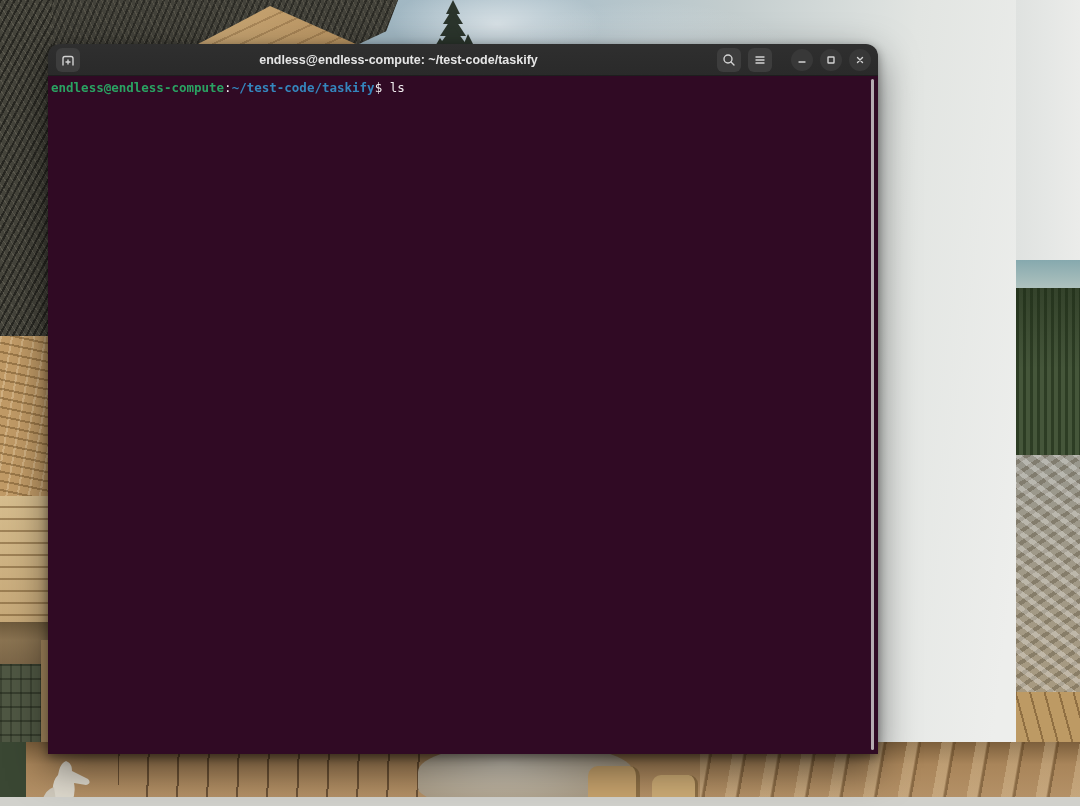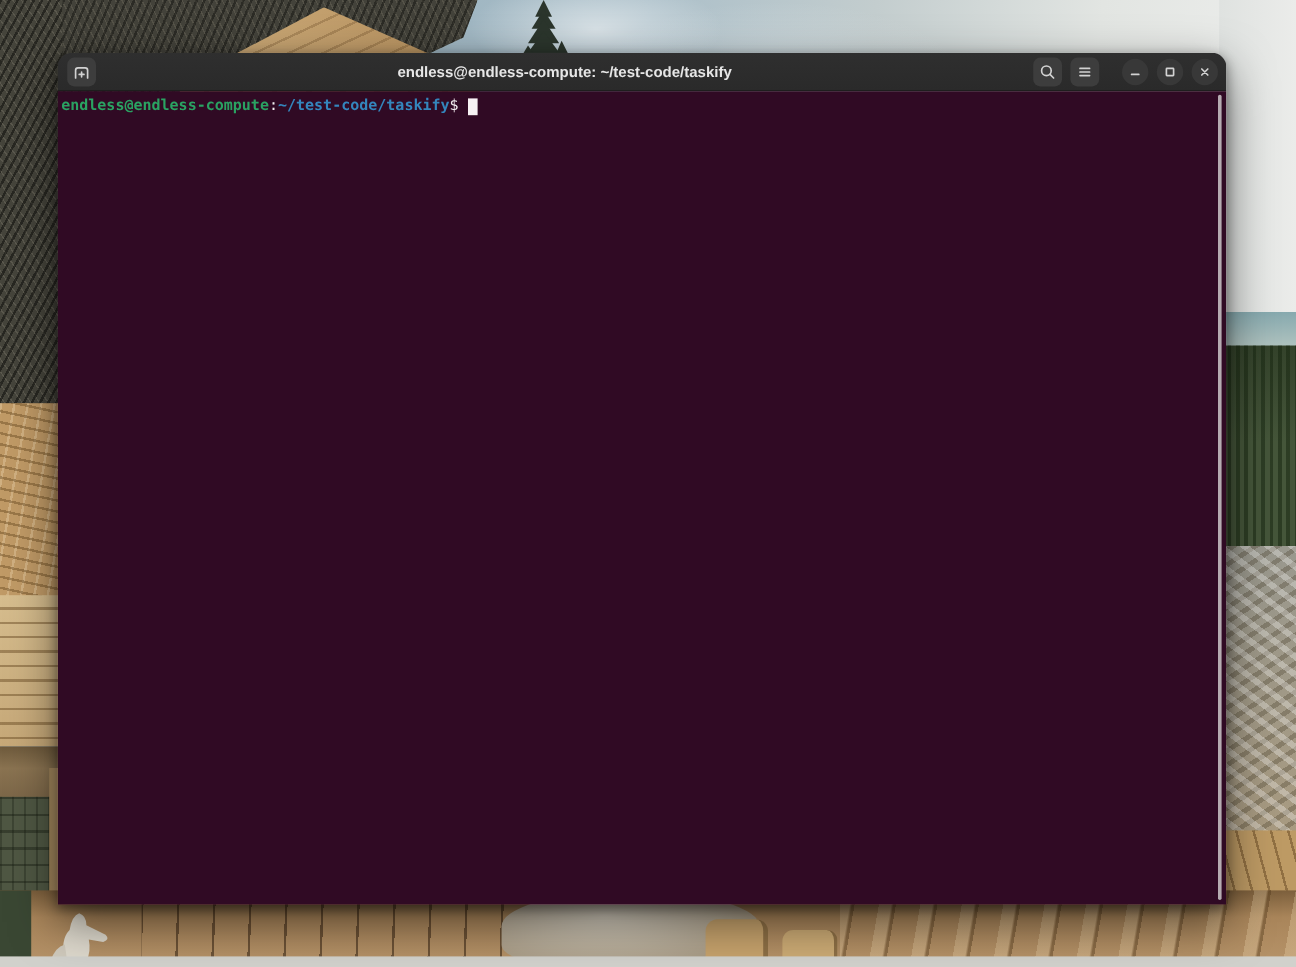--- a/index.html
+++ b/index.html
@@ -89,21 +89,21 @@
   .wpb-post1 { left:588px; bottom:0; width:52px; height:40px; border-radius:10px 10px 0 0;
     background:#c6a26c; border-right:4px solid #8d6f45; }
   .wpb-post2 { left:652px; bottom:0; width:46px; height:31px; border-radius:9px 9px 0 0;
     background:#cbaa74; border-right:3px solid #8d6f45; }
   .wpb-slats { left:700px; right:0; top:0; height:64px;
     background:repeating-linear-gradient(100deg, rgba(250,230,190,.25) 0 10px, rgba(80,55,25,.4) 12px 14px, transparent 14px 34px); }
   .wpb-goat { left:36px; bottom:5px; width:60px; height:48px; }
   .wpb-band { left:0; bottom:0; width:1080px; height:9px; background:#d1d1cc; }
 
   
-  .window { position:absolute; left:48px; top:44px; width:974px; height:710px;
+  .window { position:absolute; left:48px; top:44px; width:830px; height:710px;
     border-radius:12px 12px 0 0; overflow:hidden;
     box-shadow:0 14px 38px rgba(0,0,0,.5), 0 3px 10px rgba(0,0,0,.4); }
 
   .titlebar { height:32px; display:flex; align-items:center;
     background:linear-gradient(#2f2f2f,#2a2a2a);
     border-bottom:1px solid #1e1e1e; }
   .tb-btn-sq { width:24px; height:24px; border-radius:6px; background:#3d3d3d;
     display:flex; align-items:center; justify-content:center; flex:none; cursor:pointer; }
   .tb-btn-circle { width:22px; height:22px; border-radius:50%; background:#383838;
     display:flex; align-items:center; justify-content:center; flex:none; cursor:pointer; }
@@ -217,19 +217,19 @@
         <div class="tb-btn-circle">
           <svg width="14" height="14" viewBox="0 0 14 14">
             <path class="glyph" d="M4.5 4.5 L9.5 9.5 M9.5 4.5 L4.5 9.5"></path>
           </svg>
         </div>
       </div>
     </div>
 
     <div class="terminal">
       <div id="terminal-output">
-          <div class="tline"><span class="seg-user">endless@endless-compute</span><span class="seg-plain">:</span><span class="seg-path">~/test-code/taskify</span><span class="seg-plain">$ </span><span class="cursor"></span></div>
+          <div class="tline"><span class="seg-user">endless@endless-compute</span><span class="seg-plain">:</span><span class="seg-path">~/test-code/taskify</span><span class="seg-plain">$ </span><span class="seg-plain">ls</span></div>
         </div>
       <div class="scrollbar"></div>
     </div>
   </div>
 
 </div>
 
 </body></html>

